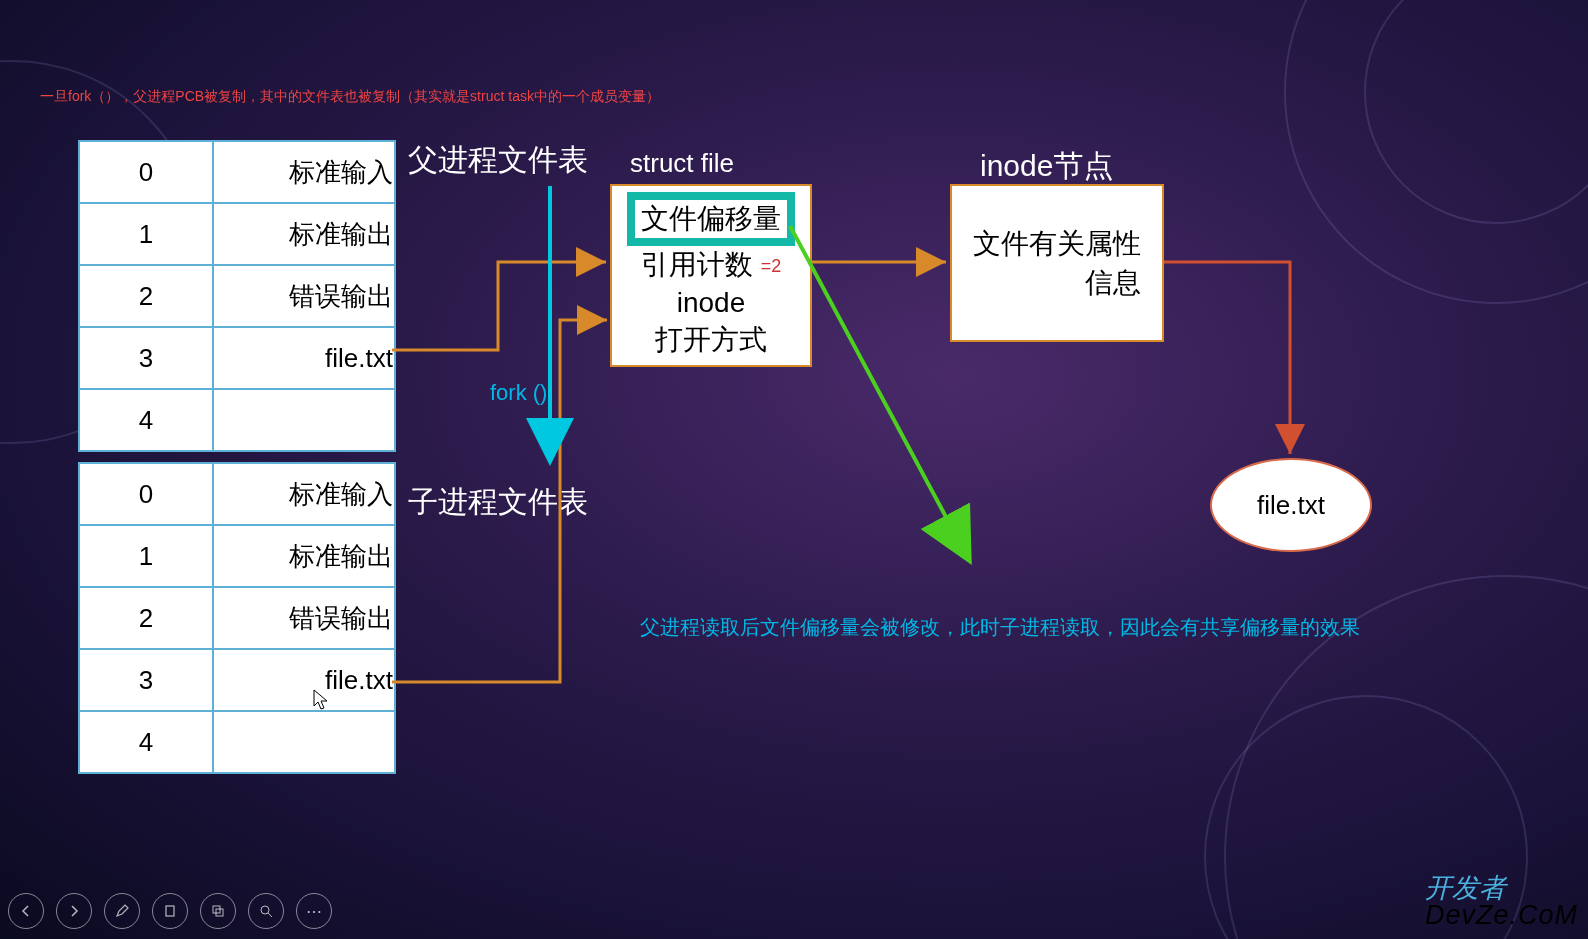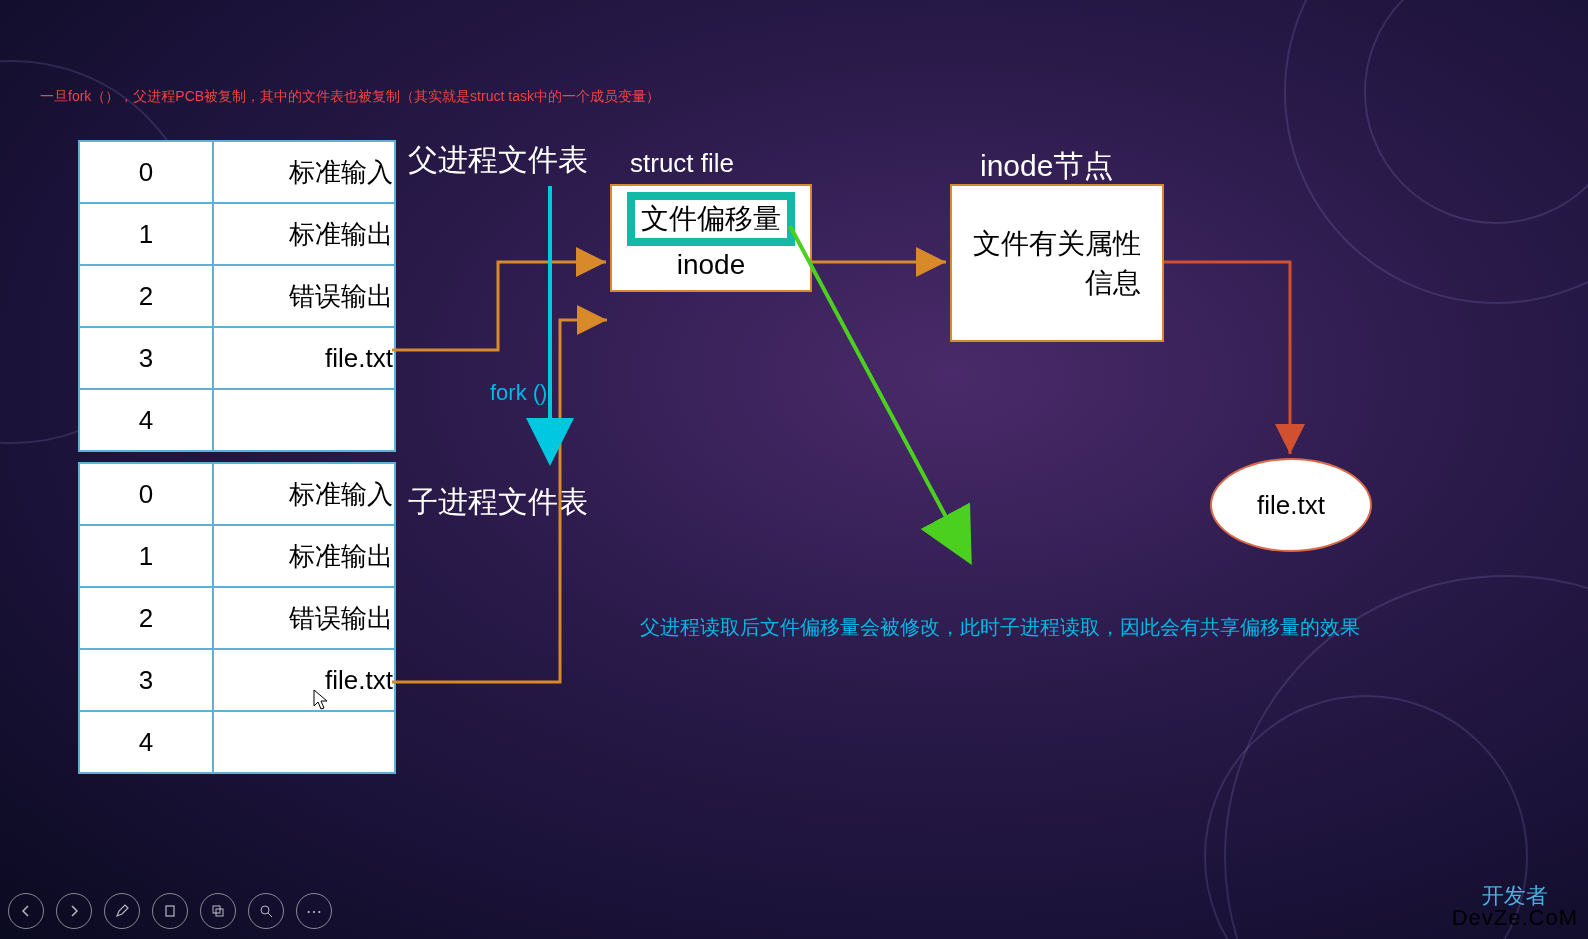--- a/index.html
+++ b/index.html
@@ -95,23 +95,24 @@
   }
   .bottom-note {
     position: absolute;
     color: #00b8e6;
     font-size: 20px;
   }
   .watermark {
     position: absolute;
     right: 10px;
     bottom: 10px;
-    font-size: 22px;
+    font-size: 27px;
     line-height: 1;
-    text-align: center;
+    text-align: left;
+    font-style: italic;
   }
   .watermark .l1 { color: #4ab0e0; }
   .watermark .l2 { color: #000000; letter-spacing: 1px; }
   .toolbar {
     position: absolute;
     bottom: 10px;
     left: 8px;
     display: flex;
     gap: 12px;
   }
@@ -201,21 +202,26 @@
       </tr>
     <tr>
         <td class="idx">4</td>
         <td class="val"></td>
       </tr>
   </tbody>
 </table>
 
 <div class="struct-box" style="top:184px;left:610px;width:170px">
   <div><span class="hl-red-box">文件偏移量</span></div>
+  <div>
+    <span>引用计数</span>
+    <span class="ref-count">=2</span>
+  </div>
   <div>inode</div>
+  <div>打开方式</div>
 </div>
 
 <div class="inode-box" style="top:184px;left:950px;width:210px;height:154px">
   <span style="white-space:pre-line">文件有关属性
 信息</span>
 </div>
 
 <div class="file-ellipse" style="top:458px;left:1210px;width:158px;height:90px">
   <span>file.txt</span>
 </div>

